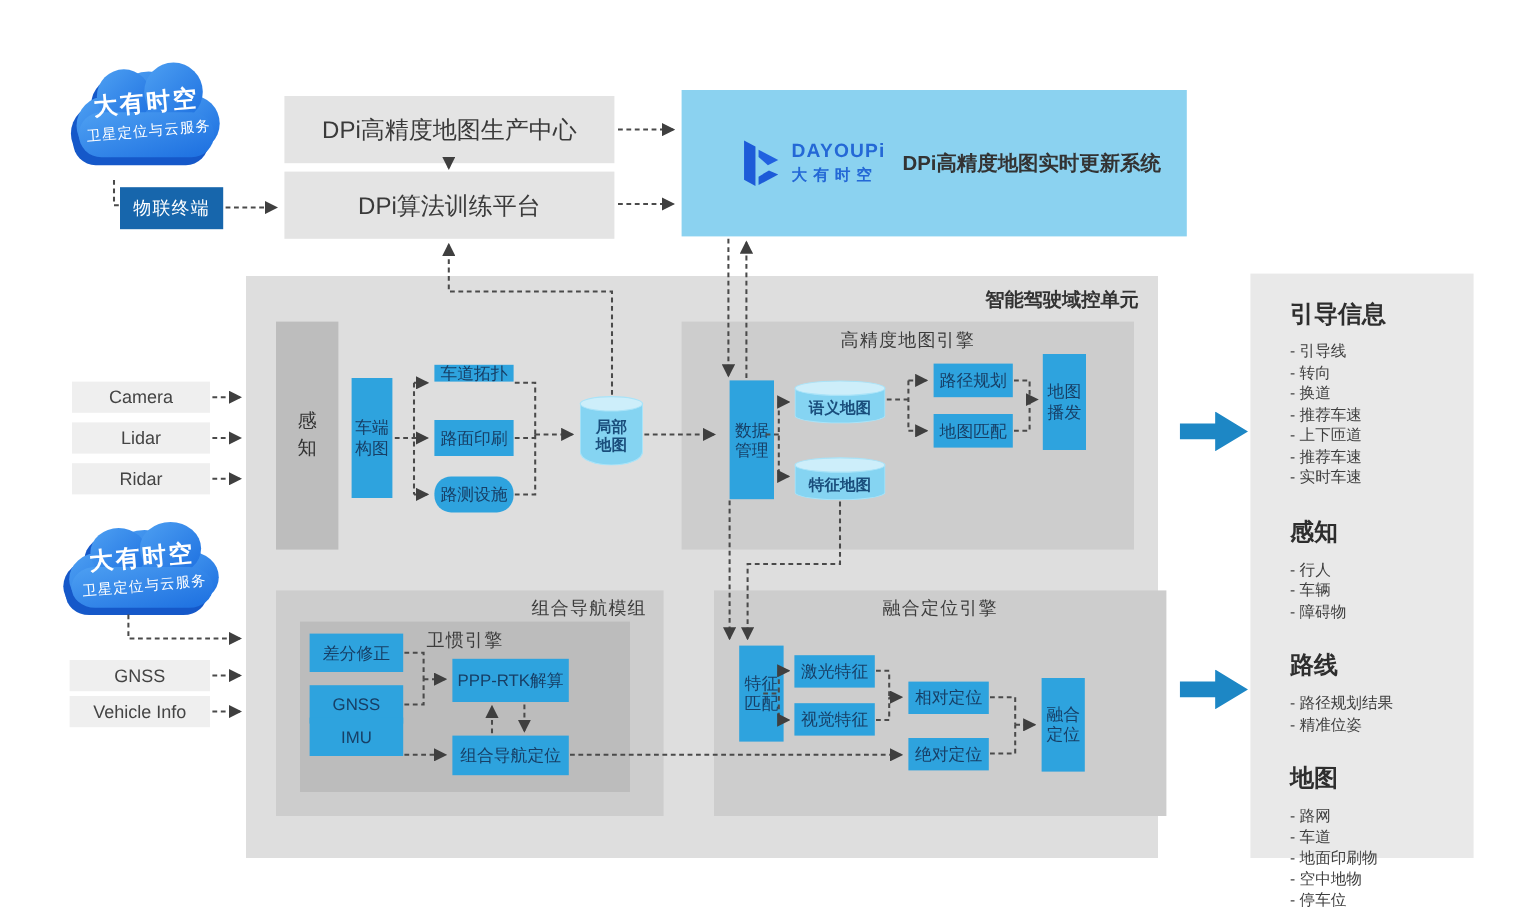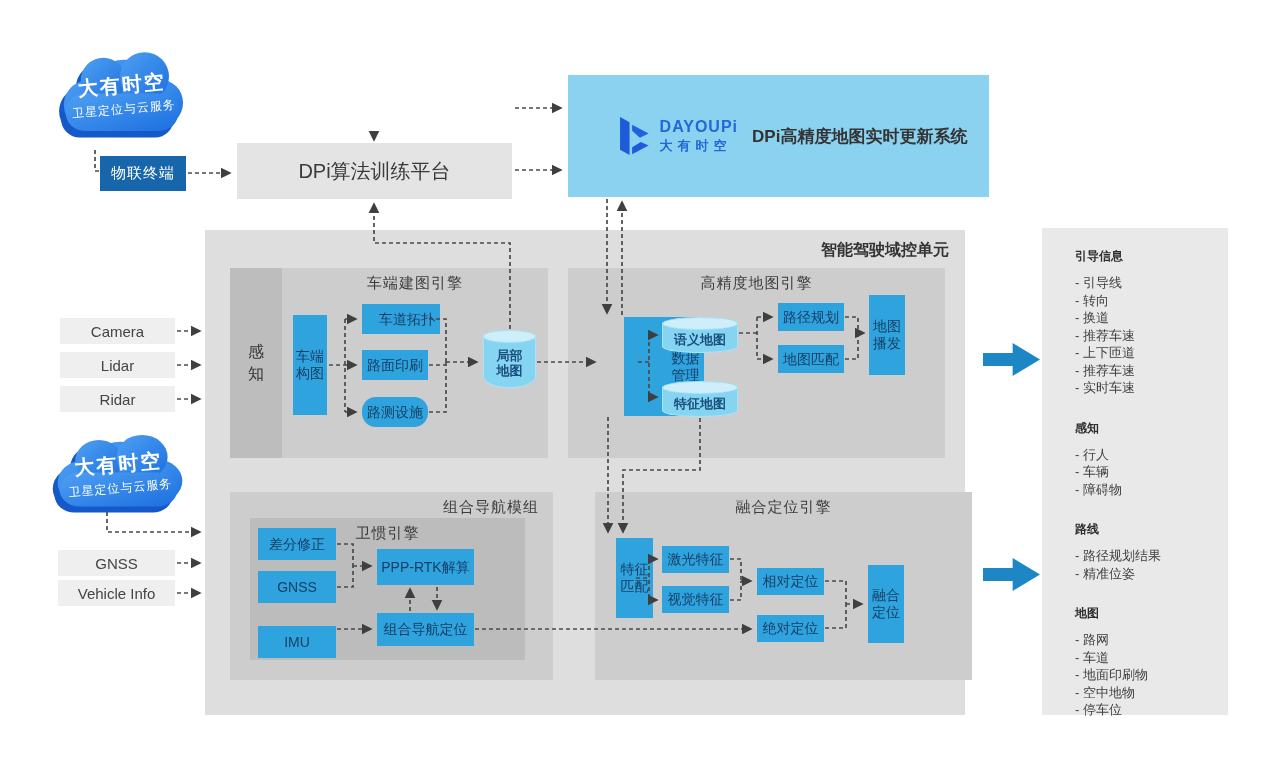--- a/index.html
+++ b/index.html
@@ -46,21 +46,21 @@
   .cloud{position:absolute;}
   .cloud svg{position:absolute;left:0;top:0;}
   .cloud .txt{position:absolute;inset:0;display:flex;flex-direction:column;align-items:center;justify-content:center;
               transform:rotate(-5deg);color:#fff;text-align:center;padding-top:4px;}
   .cloud .t1{font-size:20px;font-weight:bold;letter-spacing:2px;}
   .cloud .t2{font-size:12px;margin-top:2px;letter-spacing:1px;}
   
   .outpanel{position:absolute;left:1042px;top:228px;width:186px;height:487px;background:#e9e9e9;box-sizing:border-box;
             padding:20px 10px 0 33px;}
   .outpanel .sec{margin-bottom:23px;}
-  .outpanel .sec-title{font-size:12px;font-weight:bold;color:#2e2e2e;margin-bottom:9px;}
+  .outpanel .sec-title{font-size:20px;font-weight:bold;color:#2e2e2e;margin-bottom:9px;}
   .outpanel .it{font-size:13px;color:#404040;line-height:17.5px;}
   
   .flow-arrow{position:absolute;width:57px;height:33px;background:#1d87c5;
               clip-path:polygon(0 30%,52% 30%,52% 0,100% 50%,52% 100%,52% 70%,0 70%);}
   svg.wires{position:absolute;left:0;top:0;pointer-events:none;}
 </style>
 </head>
 <body>
 
 <div id="stage">
@@ -122,20 +122,21 @@
       </g>
     </svg>
     <div class="txt">
       <div class="t1">大有时空</div>
       <div class="t2">卫星定位与云服务</div>
     </div>
   </div>
 
   <div class="iot">物联终端</div>
 
+  <div class="gbox" style="left:237px;top:80px;width:275px;height:56px;">DPi高精度地图生产中心</div>
   <div class="gbox" style="left:237px;top:143px;width:275px;height:56px;">DPi算法训练平台</div>
 
   <div class="realtime">
     <div class="logo">
       <svg width="38" height="44" viewBox="0 0 44 48">
         <polygon points="7,2 18,8 18,46 7,40" fill="#1d5bd8"></polygon>
         <polygon points="21,11 40,21 30,26 21,18" fill="#2161e0"></polygon>
         <polygon points="21,37 31,31 40,35 21,45" fill="#1d5bd8"></polygon>
       </svg>
       <div class="logo-txt">
@@ -153,74 +154,71 @@
   <div class="input-box" style="left:58px;top:580px;width:117px;height:26px;">Vehicle Info</div>
 
   <div class="bigbox">
     <div class="unit-title">智能驾驶域控单元</div>
   </div>
 
   <div class="percept">
     <span>感知</span>
   </div>
 
-  <div class="panel" style="left:282px;top:268px;width:266px;height:190px;">
-    <div class="panel-title">车端建图引擎</div>
-  </div>
   <div class="panel" style="left:568px;top:268px;width:377px;height:190px;">
     <div class="panel-title">高精度地图引擎</div>
   </div>
   <div class="panel" style="left:230px;top:492px;width:323px;height:188px;">
     <div class="panel-title" style="text-align:right;padding-right:14px;">组合导航模组</div>
   </div>
   <div class="panel" style="left:595px;top:492px;width:377px;height:188px;">
     <div class="panel-title">融合定位引擎</div>
   </div>
 
   <div class="innerbox">
     <div class="panel-title">卫惯引擎</div>
   </div>
 
   <div class="node" style="left:293px;top:315px;width:34px;height:100px;">
     <span class="wrap2">车端构图</span>
     </div>
-  <div class="node" style="left:362px;top:304px;width:66px;height:30px;padding-left:12px;">车道拓扑</div>
+  <div class="node" style="left:362px;top:304px;width:66px;height:14px;">车道拓扑</div>
   <div class="node" style="left:362px;top:350px;width:66px;height:30px;">路面印刷</div>
   <div class="node" style="left:362px;top:397px;width:66px;height:30px;border-radius:14px;">路测设施</div>
 
   <div class="cyl" style="left:483px;top:330px;width:53px;height:58px;">
     <div class="body"></div>
       <div class="cap"></div>
     <div class="lbl">
         <span class="wrap2">局部地图</span>
       </div>
   </div>
 
-  <div class="node" style="left:624px;top:317px;width:37px;height:99px;padding-left:43px;">
+  <div class="node" style="left:608px;top:317px;width:37px;height:99px;">
     <span class="wrap2">数据管理</span>
     </div>
   <div class="cyl" style="left:662px;top:317px;width:76px;height:36px;">
     <div class="body"></div>
       <div class="cap"></div>
     <div class="lbl">语义地图</div>
   </div>
   <div class="cyl" style="left:662px;top:381px;width:76px;height:36px;">
     <div class="body"></div>
       <div class="cap"></div>
     <div class="lbl">特征地图</div>
   </div>
   <div class="node" style="left:778px;top:303px;width:66px;height:28px;">路径规划</div>
   <div class="node" style="left:778px;top:345px;width:66px;height:28px;">地图匹配</div>
   <div class="node" style="left:869px;top:295px;width:36px;height:80px;text-align:center;">
     <span class="wrap2">地图播发</span>
     </div>
 
   <div class="node" style="left:258px;top:528px;width:78px;height:32px;">差分修正</div>
   <div class="node" style="left:258px;top:571px;width:78px;height:32px;">GNSS</div>
-  <div class="node" style="left:258px;top:626px;width:78px;height:32px;">IMU</div>
+  <div class="node" style="left:258px;top:598px;width:78px;height:32px;">IMU</div>
   <div class="node" style="left:377px;top:549px;width:97px;height:36px;">PPP-RTK解算</div>
   <div class="node" style="left:377px;top:613px;width:97px;height:33px;">组合导航定位</div>
 
   <div class="node" style="left:598px;top:538px;width:37px;height:80px;margin-left:18px;">
     <span class="wrap2">特征匹配</span>
     </div>
   <div class="node" style="left:662px;top:546px;width:67px;height:27px;">激光特征</div>
   <div class="node" style="left:662px;top:586px;width:67px;height:27px;">视觉特征</div>
   <div class="node" style="left:757px;top:568px;width:67px;height:27px;">相对定位</div>
   <div class="node" style="left:757px;top:615px;width:67px;height:27px;">绝对定位</div>

